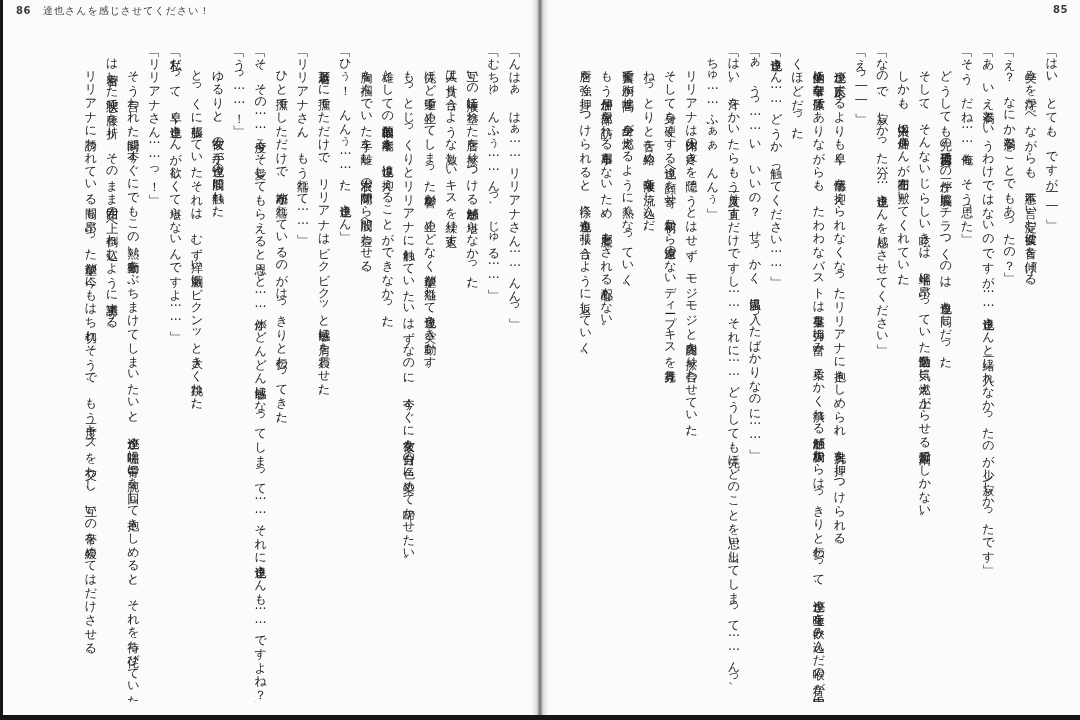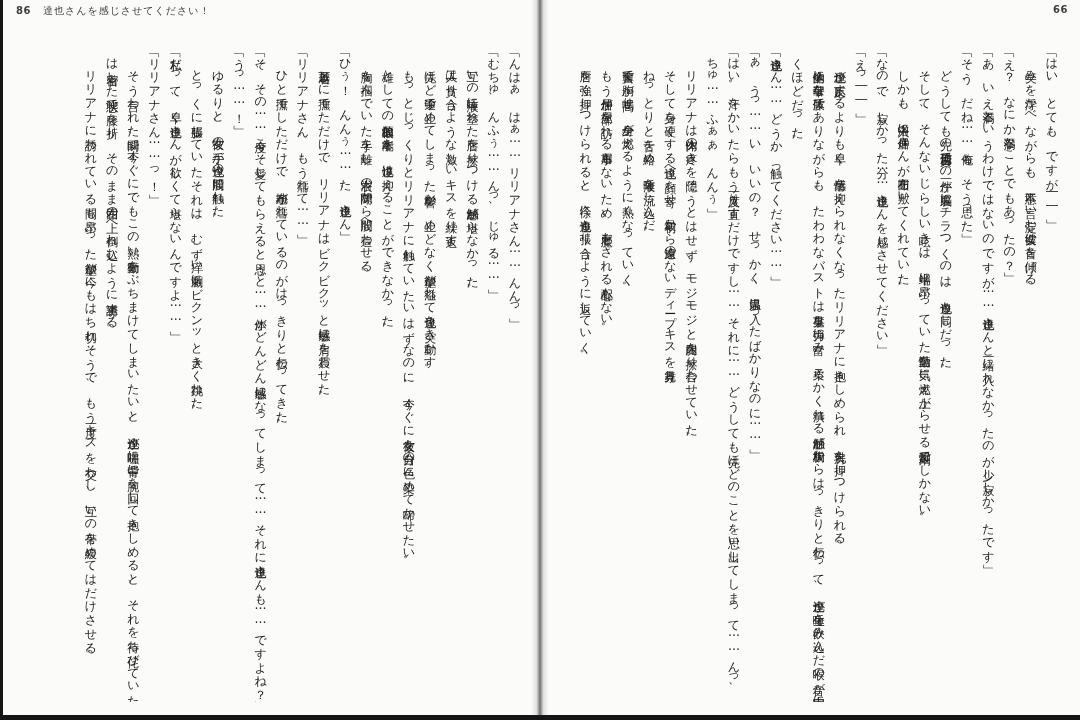--- a/index.html
+++ b/index.html
@@ -119,21 +119,21 @@
         <p class="para indent">とっくに膨張していたそれは、むず痒い刺激にビクンッと大きく跳ねた。</p>
         <p class="para">「私だって、早く達也さんが欲しくて堪らないんですよ……」</p>
         <p class="para">「リリアナさん……っ！」</p>
         <p class="para indent">そう言われた瞬間、今すぐにでもこの熱い衝動をぶちまけてしまいたいと、達也が咄嗟に背中に腕を回して抱きしめると、それを待ち侘びていた彼女は密着した状態で膝を折り、そのまま布団の上へ倒れ込むように誘導する。</p>
         <p class="para indent">リリアナに誘われている間も昂ぶった欲望が今にもはち切れそうで、もう一度キスを交わし、互いの帯を緩めてはだけさせる。</p>
       </div>
   </div>
 
   <div class="page" id="page-right">
     <div class="running-header" id="header-right">
-      <span class="page-num">66</span>
+      <span class="page-num">85</span>
     </div>
     <div class="page-text" id="page-right-text">
         <p class="para">「はい、とても。ですが――」</p>
         <p class="para indent">笑みを浮かべながらも、不意に言い淀む彼女に首を傾げる。</p>
         <p class="para">「え？　なにか不満なことでもあったの？」</p>
         <p class="para">「あ、いえ不満というわけではないのですが……達也さんと一緒に入れなかったのが少し寂しかったです」</p>
         <p class="para">「そう、だね……俺も、そう思った」</p>
         <p class="para indent">どうしても先の貸切風呂での一件が脳裏にチラつくのは、達也も同じだった。</p>
         <p class="para indent">そして、そんないじらしい呟きは、半端に昂ぶっていた情動を一気に燃え上がらせる起爆剤でしかない。</p>
         <p class="para indent">しかも、入浴中に仲居さんが布団を敷いてくれていた。</p>

